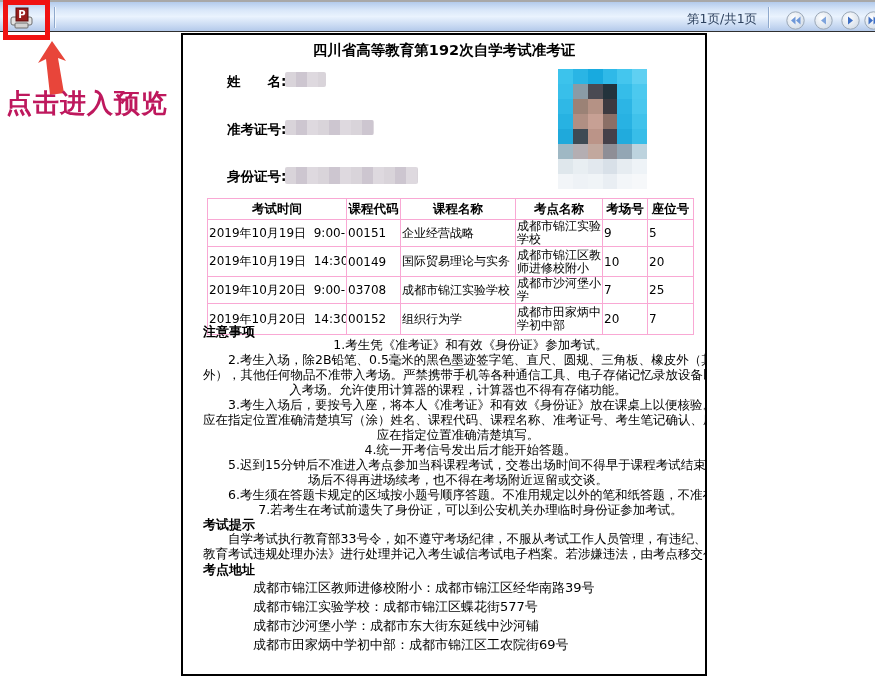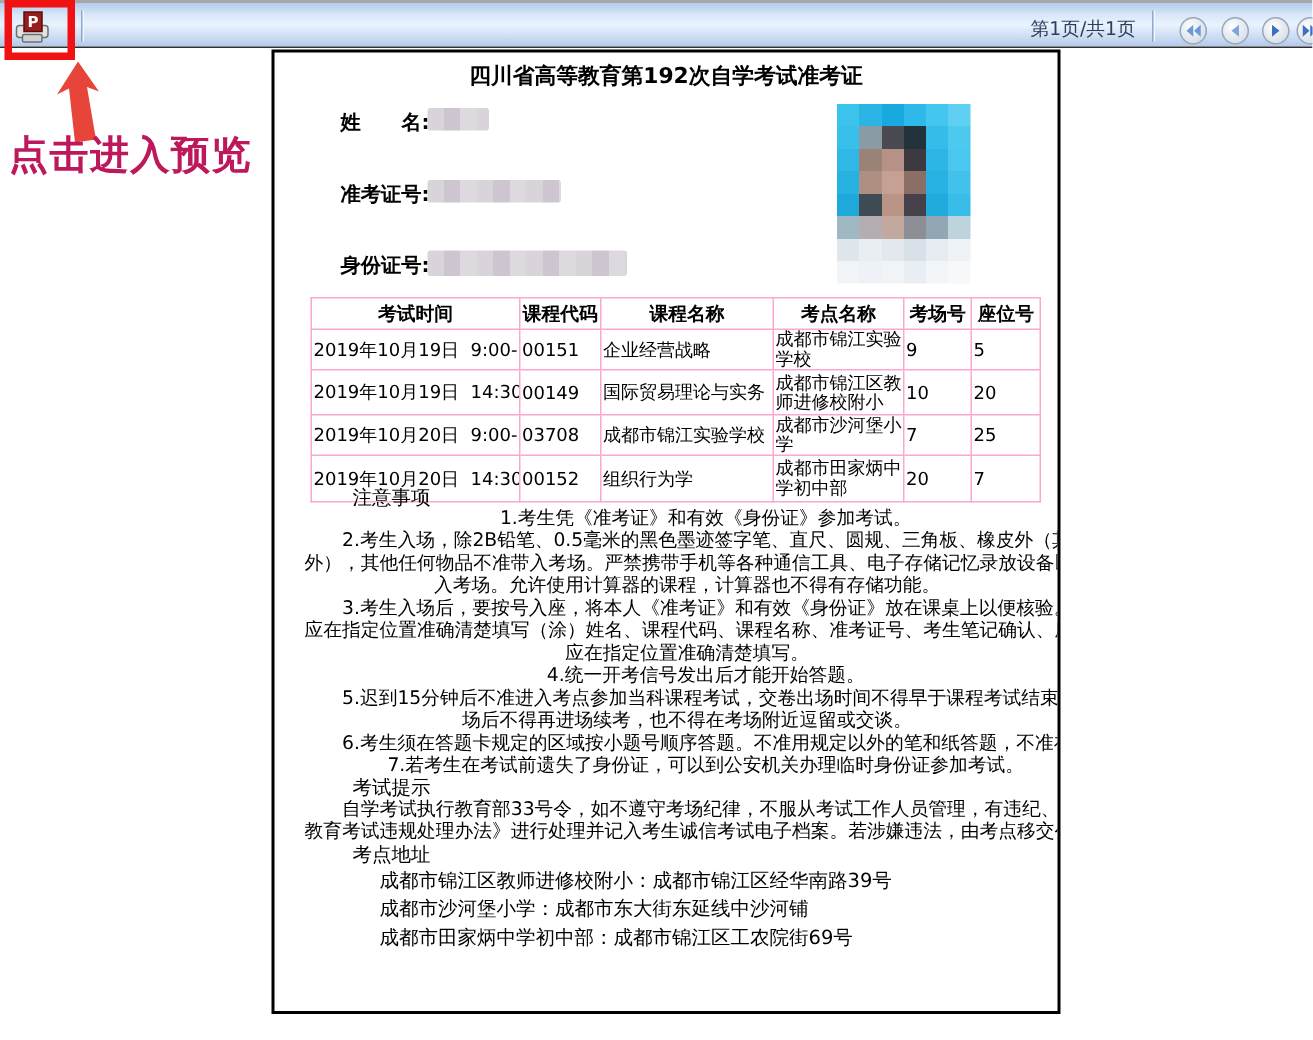--- a/index.html
+++ b/index.html
@@ -36,21 +36,21 @@
   .sched { position: absolute; left: 24px; top: 163px; width: 486px;
     border-collapse: collapse; table-layout: fixed; font-size: 12px; }
   .sched td, .sched th { border: 1px solid #f9a8d4; padding: 0 1px; overflow: hidden; vertical-align: middle; }
   .sched th { font-size: 12.5px; font-weight: bold; text-align: center; height: 21px; }
   .c-time { text-align: left; white-space: pre; }
   .c-code, .c-room, .c-seat { text-align: left; }
   .c-course { text-align: left; white-space: nowrap; }
   .c-site { text-align: left; word-break: break-all; line-height: 13px; margin-left: 12px; }
 
   
-  .sec-head { position: absolute; left: 20px; font-size: 13px; font-weight: normal; white-space: nowrap; margin-left: 32px; }
+  .sec-head { position: absolute; left: 20px; font-size: 13px; font-weight: bold; white-space: nowrap; }
   .lines { position: absolute; left: 20px; width: 510px; font-size: 12.5px; line-height: 15px; text-align: center; }
   .lines div { white-space: pre; }
   .addr-lines { position: absolute; left: 48px; font-size: 13px; line-height: 19px; margin-left: 22px; }
   .addr-lines div { white-space: pre; }
   .doc-footer { position: absolute; left: 0; top: 619px; width: 100%; text-align: center;
     font-size: 13.5px; font-weight: bold; letter-spacing: 1px; }
 </style>
 </head>
 <body>
 
@@ -245,17 +245,18 @@
 
   <div class="sec-head" style="top:481px">考试提示</div>
   <div class="lines" style="top:496px">
     <div>　　自学考试执行教育部33号令，如不遵守考场纪律，不服从考试工作人员管理，有违纪、作</div>
     <div>教育考试违规处理办法》进行处理并记入考生诚信考试电子档案。若涉嫌违法，由考点移交公</div>
   </div>
 
   <div class="sec-head" style="top:526px">考点地址</div>
   <div class="addr-lines" style="top:543px">
     <div>成都市锦江区教师进修校附小：成都市锦江区经华南路39号</div>
+    <div>成都市锦江实验学校：成都市锦江区蝶花街577号</div>
     <div>成都市沙河堡小学：成都市东大街东延线中沙河铺</div>
     <div>成都市田家炳中学初中部：成都市锦江区工农院街69号</div>
   </div>
 
 </div>
 
 </body></html>

